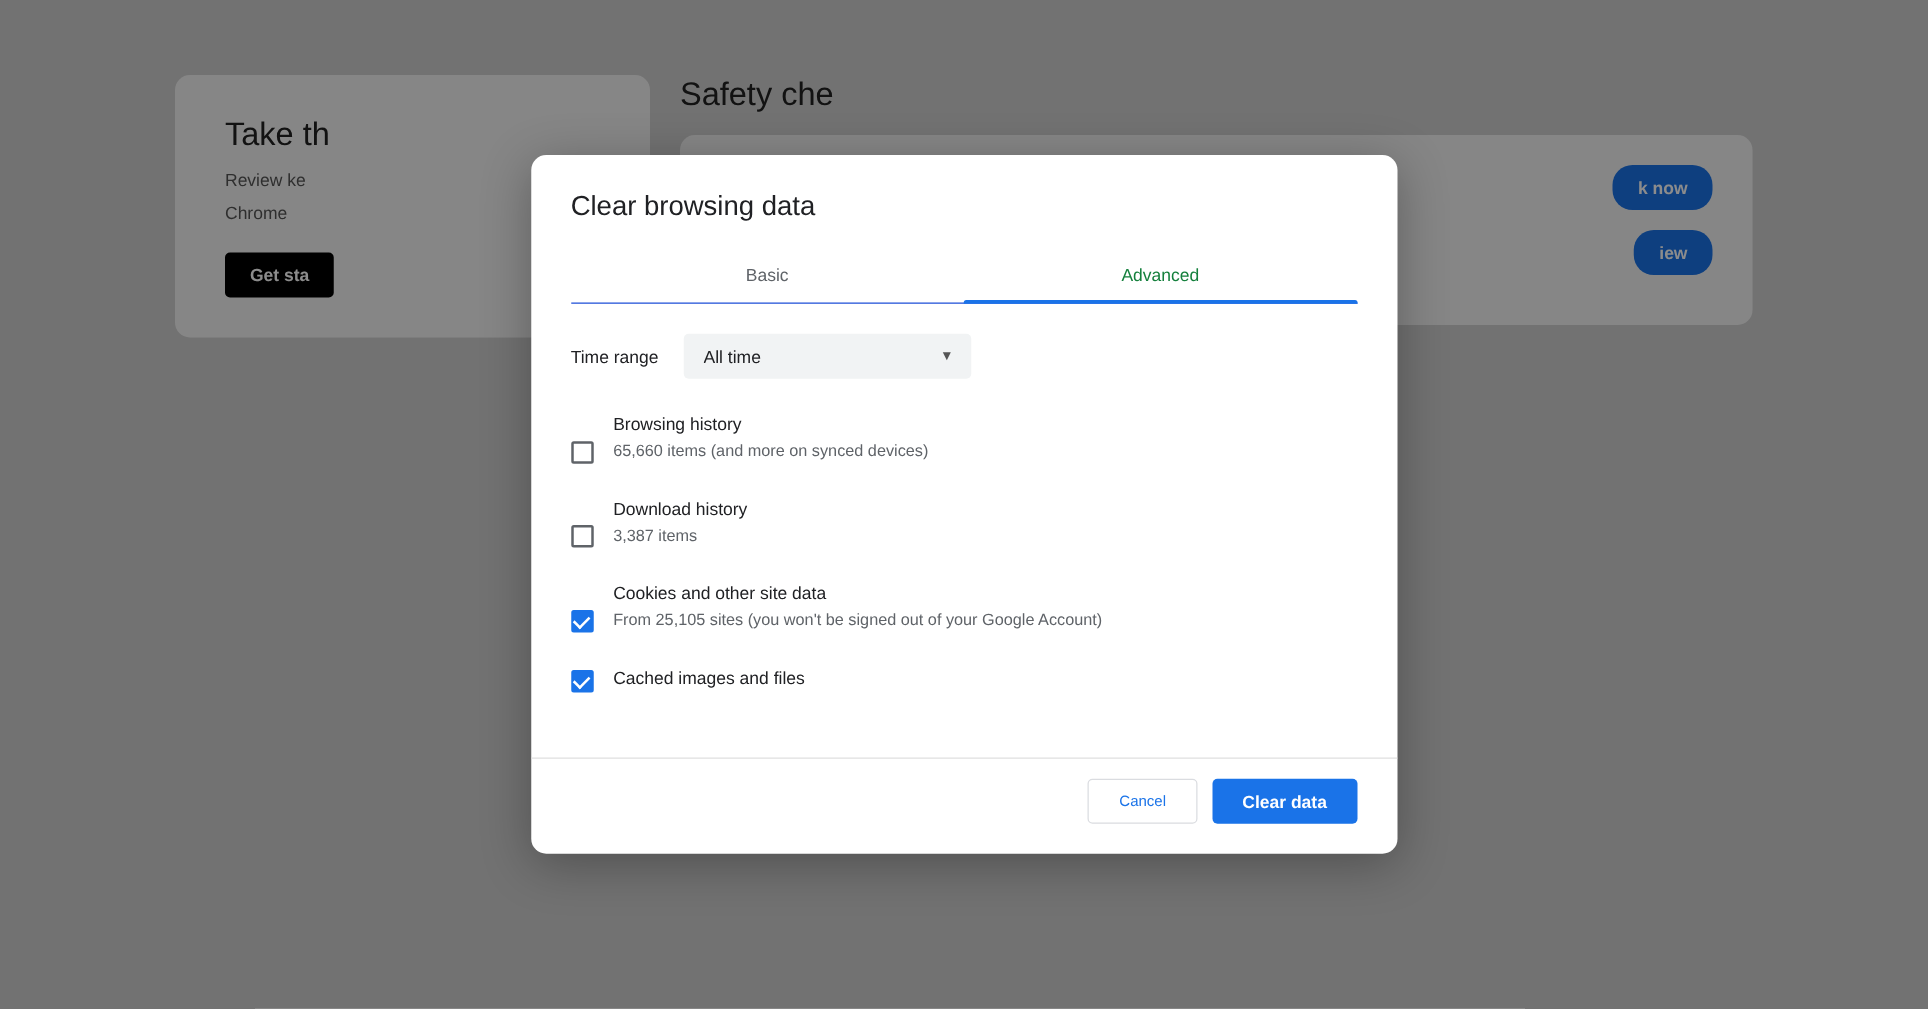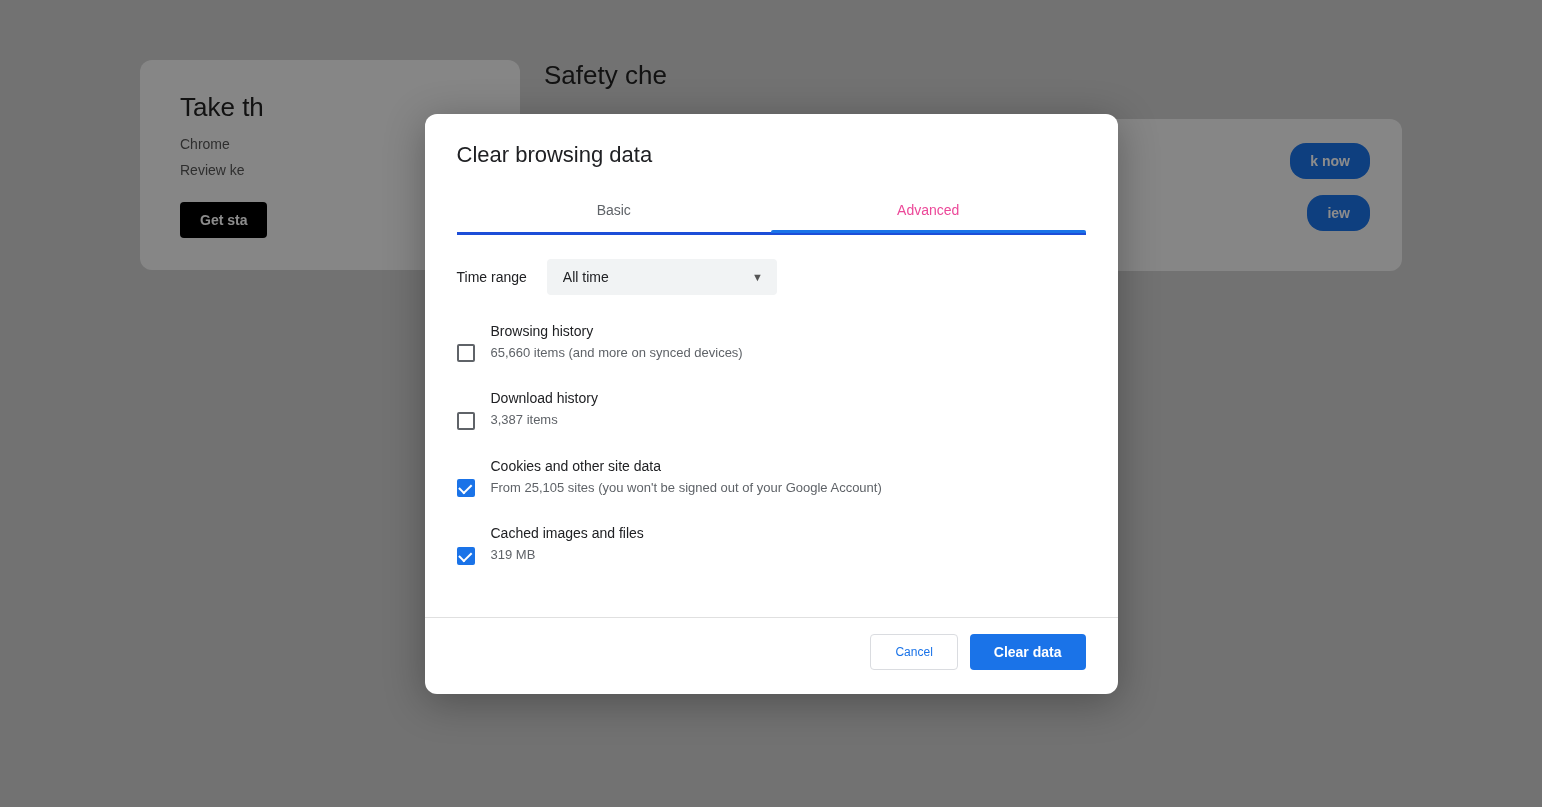--- a/index.html
+++ b/index.html
@@ -58,21 +58,21 @@
       cursor: pointer;
     }
 
     .bg-right-section {
       flex: 1;
     }
 
     .bg-safety-title {
       font-size: 26px;
       color: #222;
-      margin-bottom: 28px;
+      margin-bottom: 17px;
     }
 
     .bg-safety-card {
       background: #f5f5f5;
       border-radius: 12px;
       padding: 24px 32px;
     }
 
     .bg-safety-row {
       display: flex;
@@ -135,37 +135,37 @@
     .dialog-title {
       font-size: 22px;
       font-weight: 400;
       color: #202124;
       margin-bottom: 20px;
     }
 
     
     .tabs {
       display: flex;
-      border-bottom: 3px solid #1d4ed8;
+      border-bottom: 1px solid #1d4ed8;
       margin: 0 -0px;
     }
 
     .tab {
       flex: 1;
       text-align: center;
       padding: 14px 0;
       font-size: 14px;
       font-weight: 500;
       cursor: pointer;
       position: relative;
       color: #5f6368;
     }
 
     .tab.active {
-      color: #ec4899;
+      color: #15803d;
     }
 
     .tab.active::after {
       content: '';
       position: absolute;
       bottom: -1px;
       left: 0;
       right: 0;
       height: 3px;
       background: #1a73e8;
@@ -320,22 +320,22 @@
       color: white;
       cursor: pointer;
     }
   </style>
 </head>
 <body>
 
 <div class="bg-content">
   <div class="bg-card">
     <div class="bg-card-title">Take th</div>
+    <div class="bg-card-text">Review ke</div>
     <div class="bg-card-text">Chrome</div>
-    <div class="bg-card-text">Review ke</div>
     <button class="bg-btn">Get sta</button>
   </div>
   <div class="bg-right-section">
     <div class="bg-safety-title">Safety che</div>
     <div class="bg-safety-card">
       <div class="bg-safety-row">
         <div class="bg-safety-icon">✔</div>
         <div>
           <div>Chr</div>
           <div>and</div>
@@ -415,21 +415,20 @@
           <div class="item-desc">From 25,105 sites (you won't be signed out of your Google Account)</div>
         </div>
       </div>
 
       <div class="checkbox-item">
         <div class="checkbox-wrap">
           <div class="custom-checkbox checked"></div>
         </div>
         <div class="item-text-block">
           <div class="item-title">Cached images and files</div>
-          <div class="item-desc">319 MB</div>
         </div>
       </div>
     </div>
 
     <div class="dialog-footer">
       <button class="btn-cancel">Cancel</button>
       <button class="btn-clear">Clear data</button>
     </div>
   </div>
 </div>

